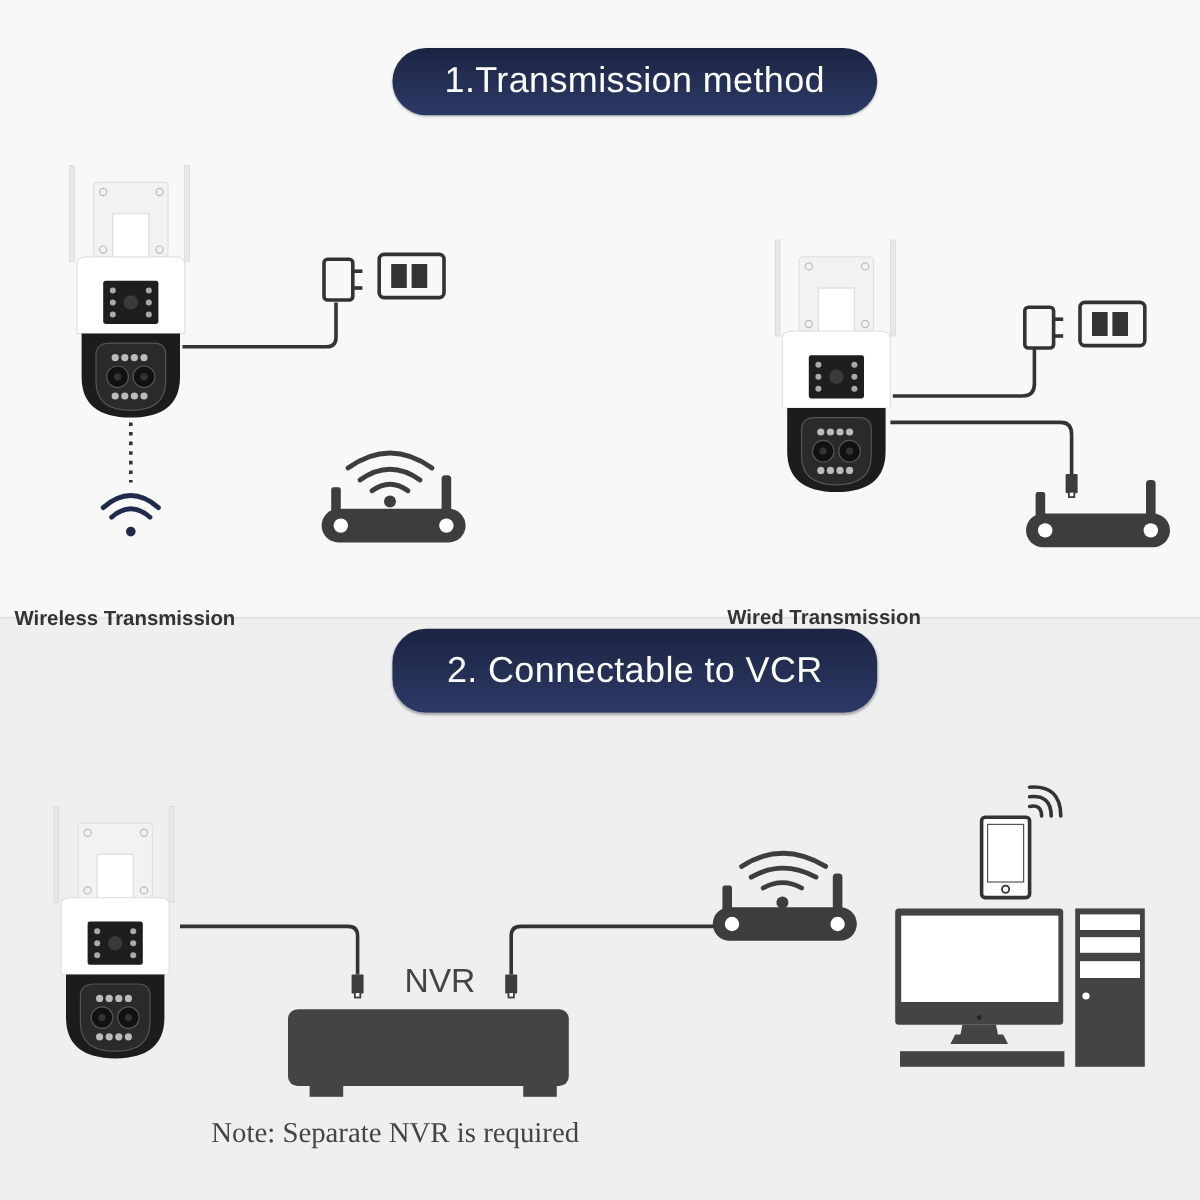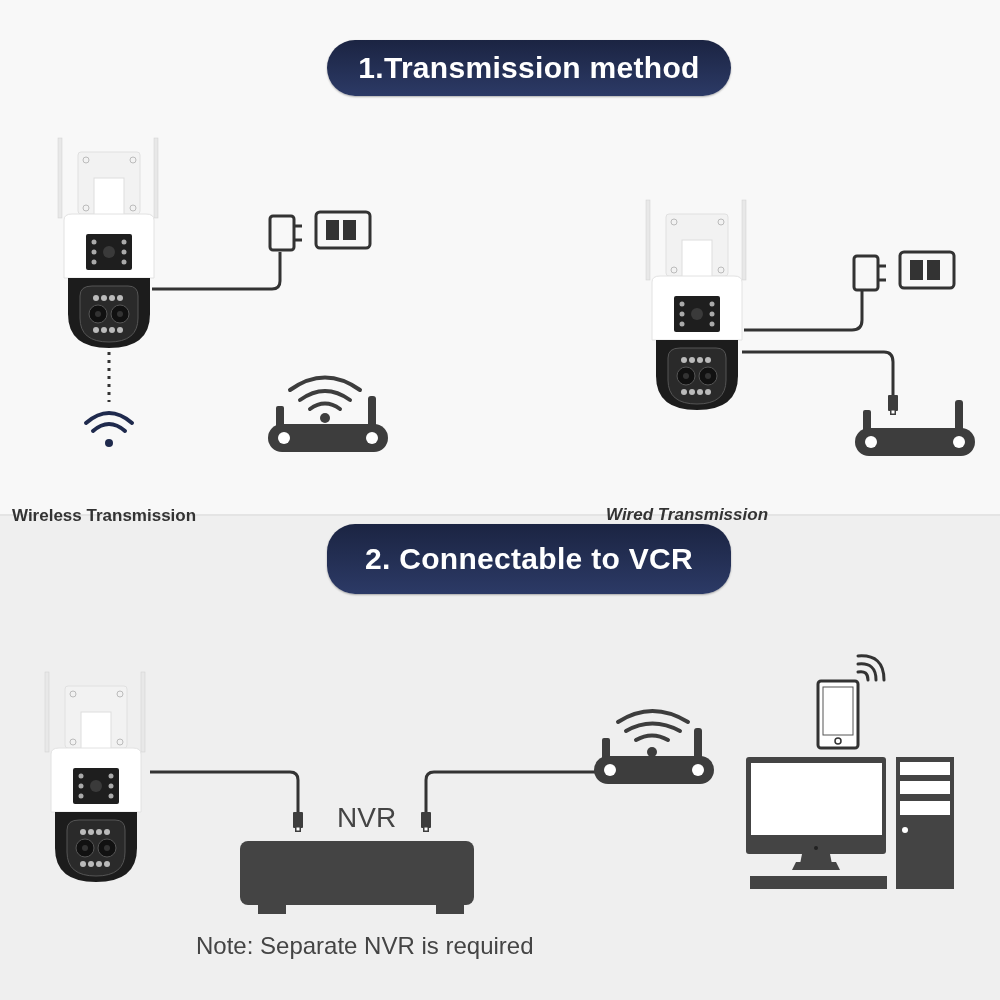--- a/index.html
+++ b/index.html
@@ -1,26 +1,26 @@
 <!DOCTYPE html>
 <html><head>
 <meta charset="utf-8">
 <style>
   html, body { margin: 0; padding: 0; }
   body { width: 1000px; height: 1000px; position: relative; overflow: hidden; font-family: "Liberation Sans", sans-serif; background: #efefef; }
   .section-top { position: absolute; left: 0; top: 0; width: 1000px; height: 514px; background: #f8f8f8; border-bottom: 2px solid #e4e4e4; }
   .section-bottom { position: absolute; left: 0; top: 516px; width: 1000px; height: 484px; background: #efefef; }
-  .pill { position: absolute; height: 56px; border-radius: 28px; background: linear-gradient(180deg, #1b2442 0%, #2c3a66 100%); color: #ffffff; font-weight: bold; font-size: 30px; display: flex; align-items: center; justify-content: center; box-shadow: 0 1px 2px rgba(0,0,0,0.3); letter-spacing: 0.3px; }
+  .pill { position: absolute; height: 56px; border-radius: 28px; background: linear-gradient(180deg, #1b2442 0%, #2c3a66 100%); color: #ffffff; font-weight: normal; font-size: 30px; display: flex; align-items: center; justify-content: center; box-shadow: 0 1px 2px rgba(0,0,0,0.3); letter-spacing: 0.3px; }
   .pill-1 { left: 327px; top: 40px; width: 404px; }
   .pill-2 { left: 327px; top: 524px; width: 404px; height: 70px; }
   .label { position: absolute; color: #333; font-weight: bold; font-size: 17px; margin-top: 39px; }
   .label-wireless { left: 12px; top: 467px; }
-  .label-wired { left: 606px; top: 466px; font-style: italic; }
+  .label-wired { left: 606px; top: 466px; }
   .nvr-label { position: absolute; left: 337px; top: 802px; font-size: 28px; color: #444; }
-  .note { position: absolute; left: 196px; top: 932px; font-size: 24px; color: #444; }
+  .note { position: absolute; left: 176px; top: 932px; font-size: 24px; color: #444; font-family: Liberation Serif, serif; }
   svg.layer { position: absolute; left: 0; top: 0; }
 </style>
 </head>
 <body>
 
 <div class="section-top"></div>
 <div class="section-bottom"></div>
 
 <div class="pill pill-1">1.Transmission method</div>
 <div class="pill pill-2">2. Connectable to VCR</div>

